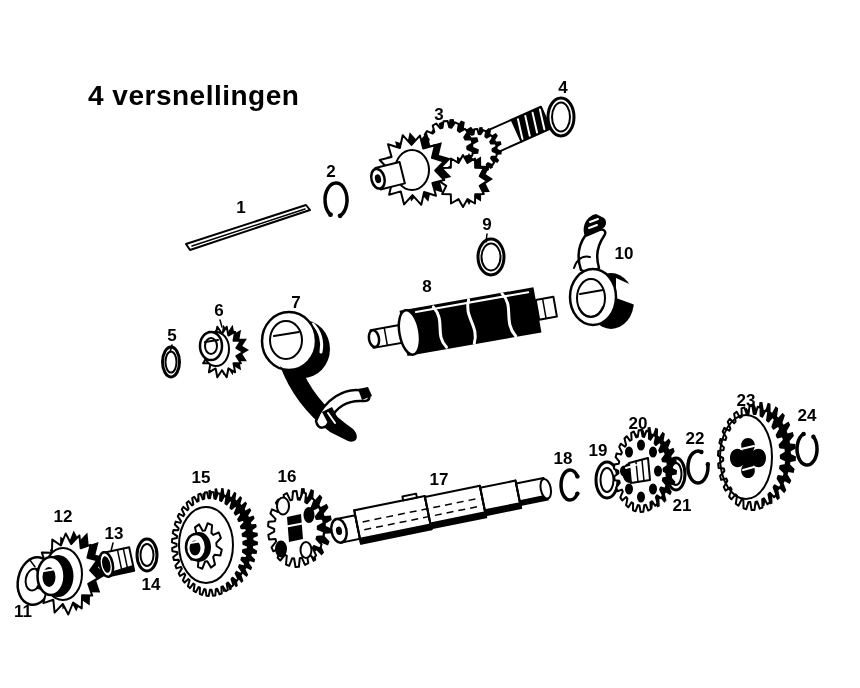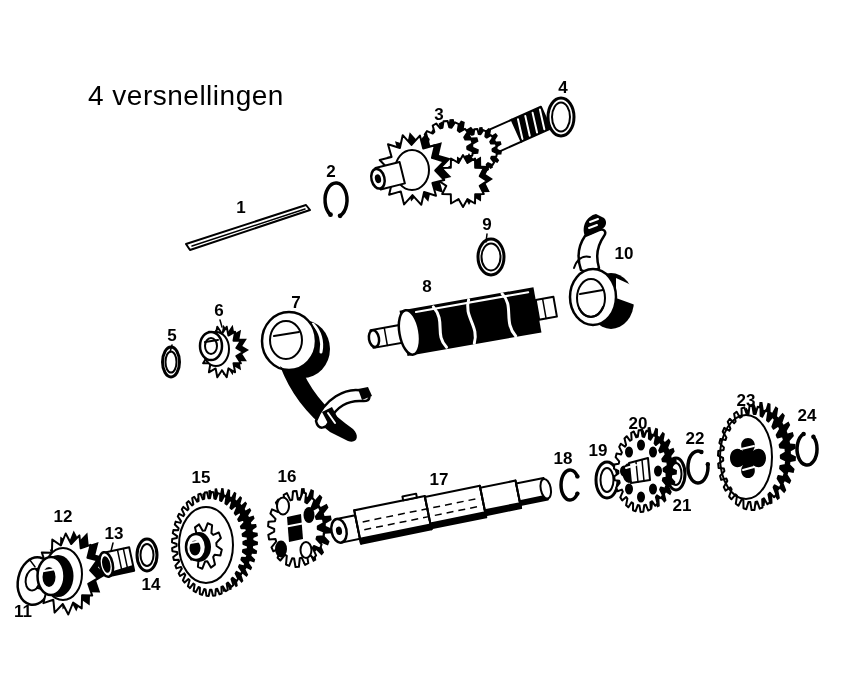--- a/index.html
+++ b/index.html
@@ -1,18 +1,18 @@
 <!DOCTYPE html>
 <html style="--ink: #000000; --paper: #ffffff;"><head>
 <meta charset="utf-8">
 <style>
   html,body{margin:0;padding:0;background:#fff;}
   .page{position:relative;width:860px;height:688px;background:var(--paper,#fff);overflow:hidden;
         font-family:"Liberation Sans", sans-serif;}
-  .title{position:absolute;left:88px;top:80px;font-weight:normal;font-size:28px;color:var(--ink,#000);
+  .title{position:absolute;left:88px;top:80px;font-weight:bold;font-size:28px;color:var(--ink,#000);
          letter-spacing:0.5px;text-align:center;}
   svg{position:absolute;left:0;top:0;}
   .face{fill:#fff;stroke:var(--ink,#000);stroke-width:2;stroke-linejoin:round;}
   .face25{fill:#fff;stroke:var(--ink,#000);stroke-width:2.5;stroke-linejoin:round;}
   .solid{fill:var(--ink,#000);stroke:none;}
   .ln{fill:none;stroke:var(--ink,#000);stroke-width:2;stroke-linecap:round;}
   .ln15{fill:none;stroke:var(--ink,#000);stroke-width:1.5;stroke-linecap:round;}
   .ring{fill:none;stroke:var(--ink,#000);stroke-width:3;}
   .ring2{fill:none;stroke:var(--ink,#000);stroke-width:2;}
   .clip{fill:none;stroke:var(--ink,#000);stroke-width:3.5;stroke-linecap:round;}

